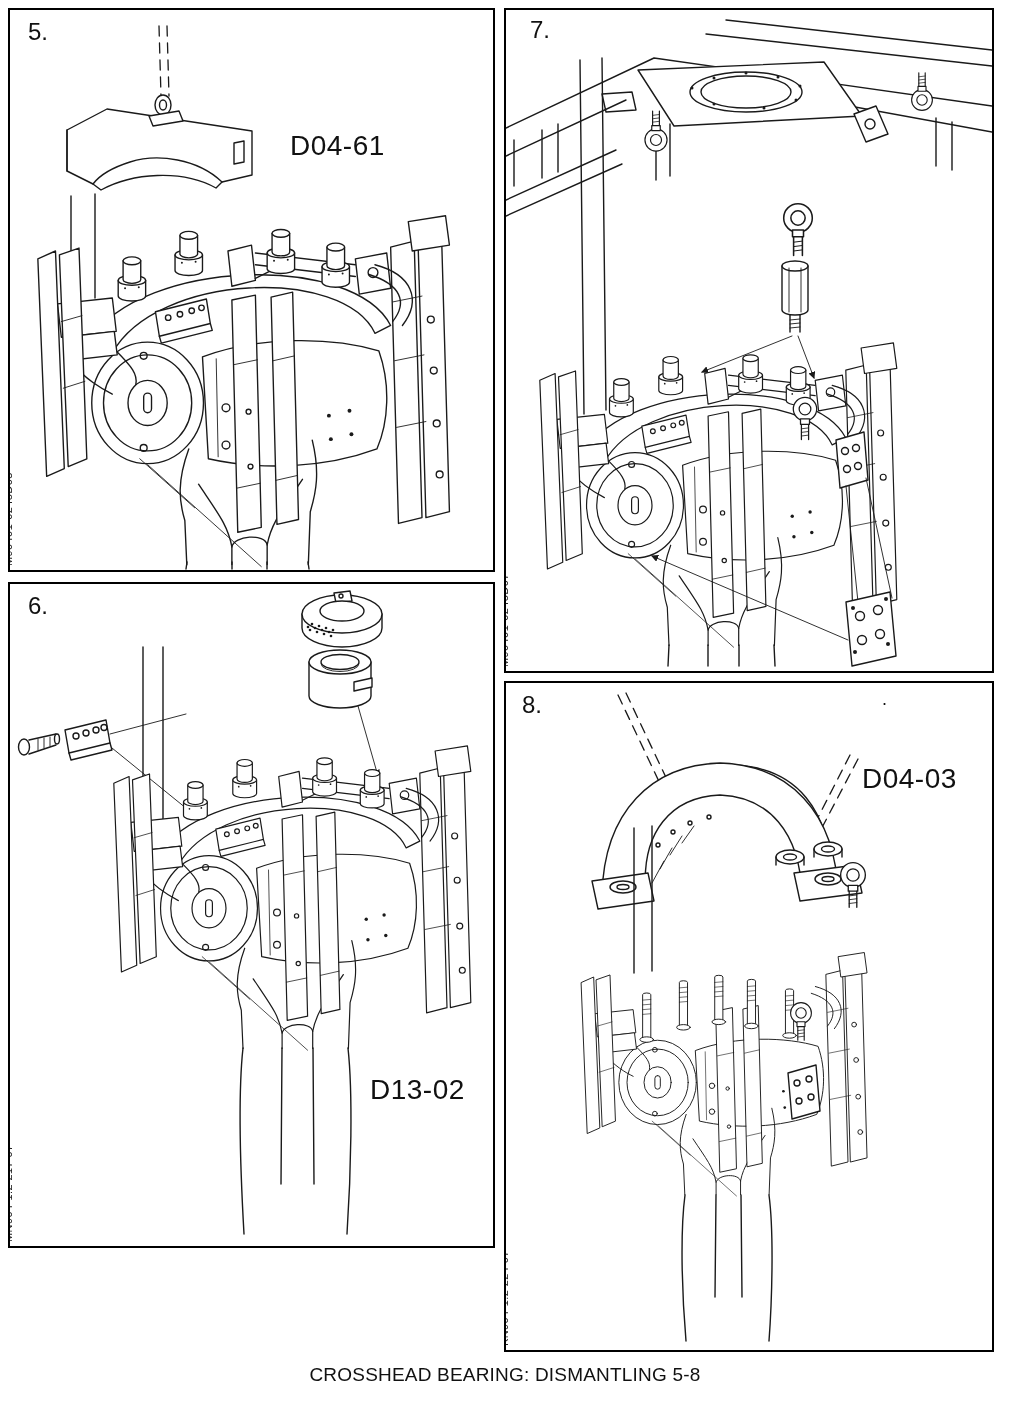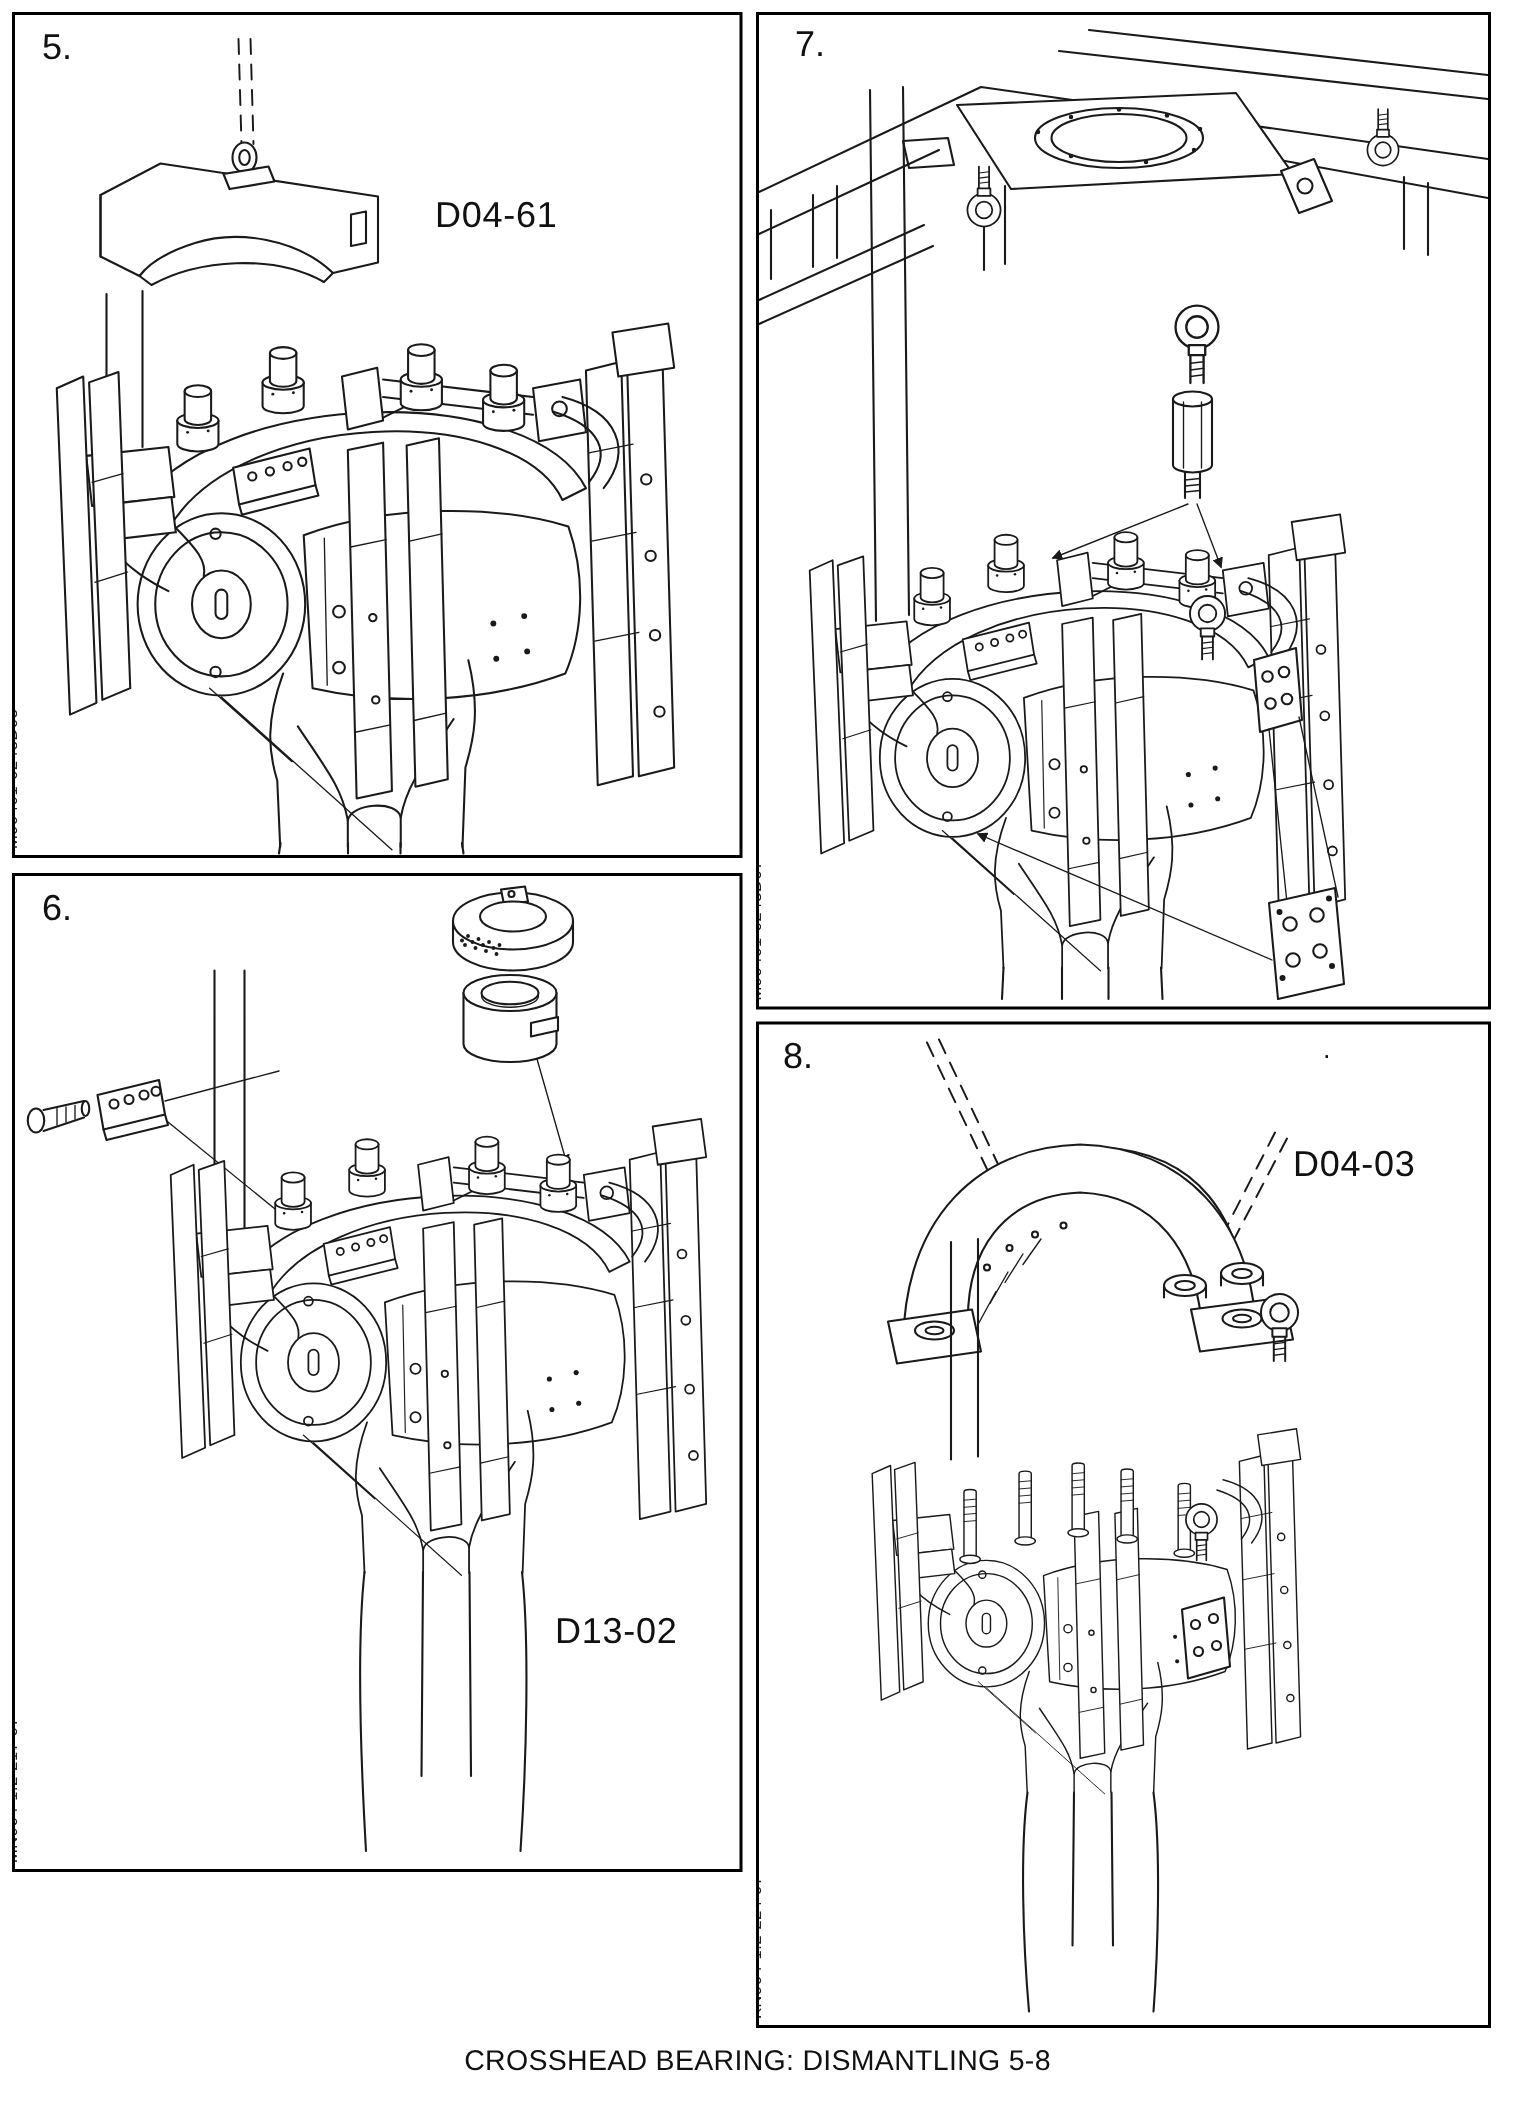--- a/index.html
+++ b/index.html
@@ -10,21 +10,21 @@
   #panel-6{left:8px;top:582px;width:483px;height:662px;}
   #panel-7{left:504px;top:8px;width:486px;height:661px;}
   #panel-8{left:504px;top:681px;width:486px;height:667px;}
   .fig{position:absolute;left:0;top:0;}
   .fig *{stroke:#1a1a1a;stroke-width:1.4;fill:none;stroke-linecap:round;stroke-linejoin:round;}
   .fig .f{fill:#fff;}
   .fig .solid{fill:#1a1a1a;stroke:none;}
   .fig .thin{stroke-width:0.9;}
   .fig .dash{stroke-dasharray:10 7;stroke-width:1.3;}
   .step{position:absolute;font-size:24px;line-height:1;}
-  .tool-label{position:absolute;font-size:24px;letter-spacing:0.5px;line-height:1;}
+  .tool-label{position:absolute;font-size:28px;letter-spacing:0.5px;line-height:1;}
   .figcode{position:absolute;left:4px;bottom:4px;font-size:11px;letter-spacing:0.4px;
            white-space:nowrap;transform-origin:0 100%;transform:rotate(-90deg);color:#222;}
   .stray-dot{position:absolute;font-size:18px;}
   .footer{position:absolute;left:0;top:1364px;width:1010px;text-align:center;
           font-size:19px;letter-spacing:0.2px;}
 </style>
 </head>
 <body>
 
 <div class="page">

